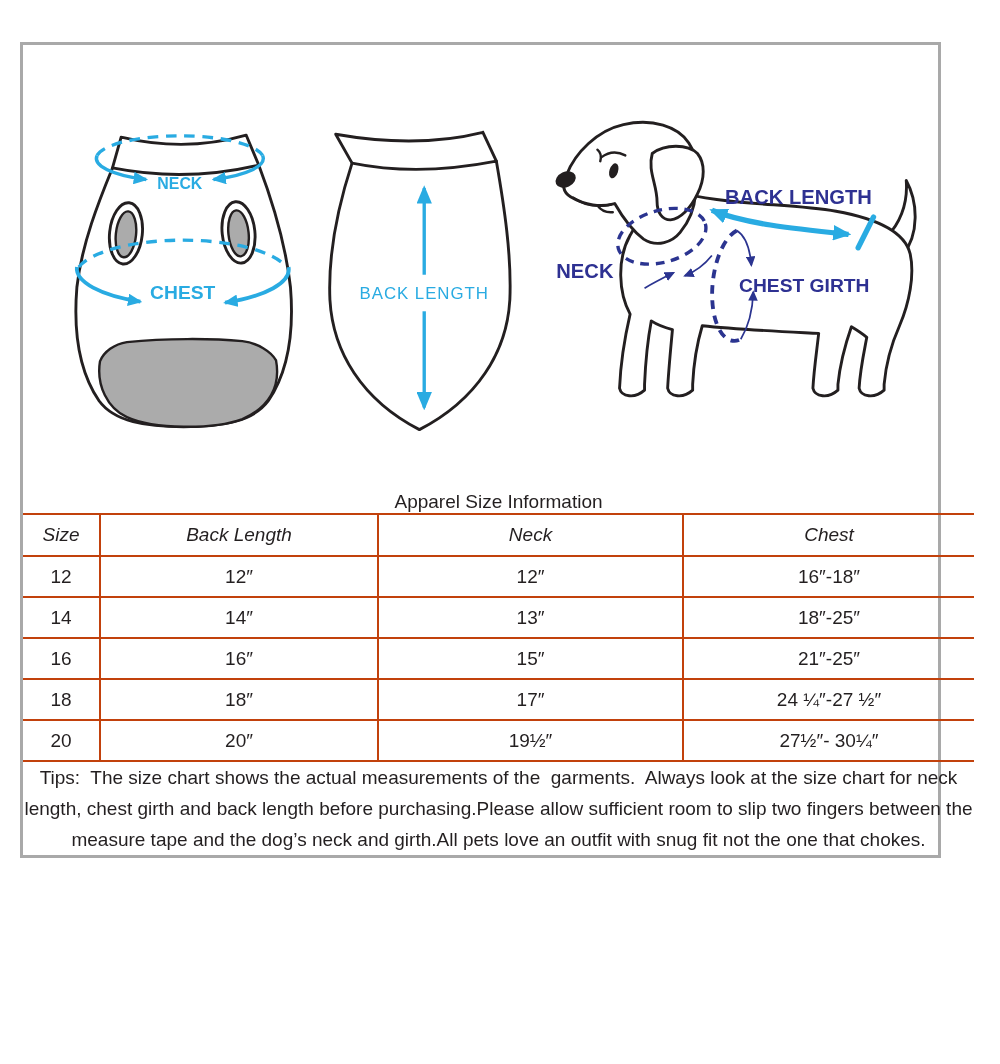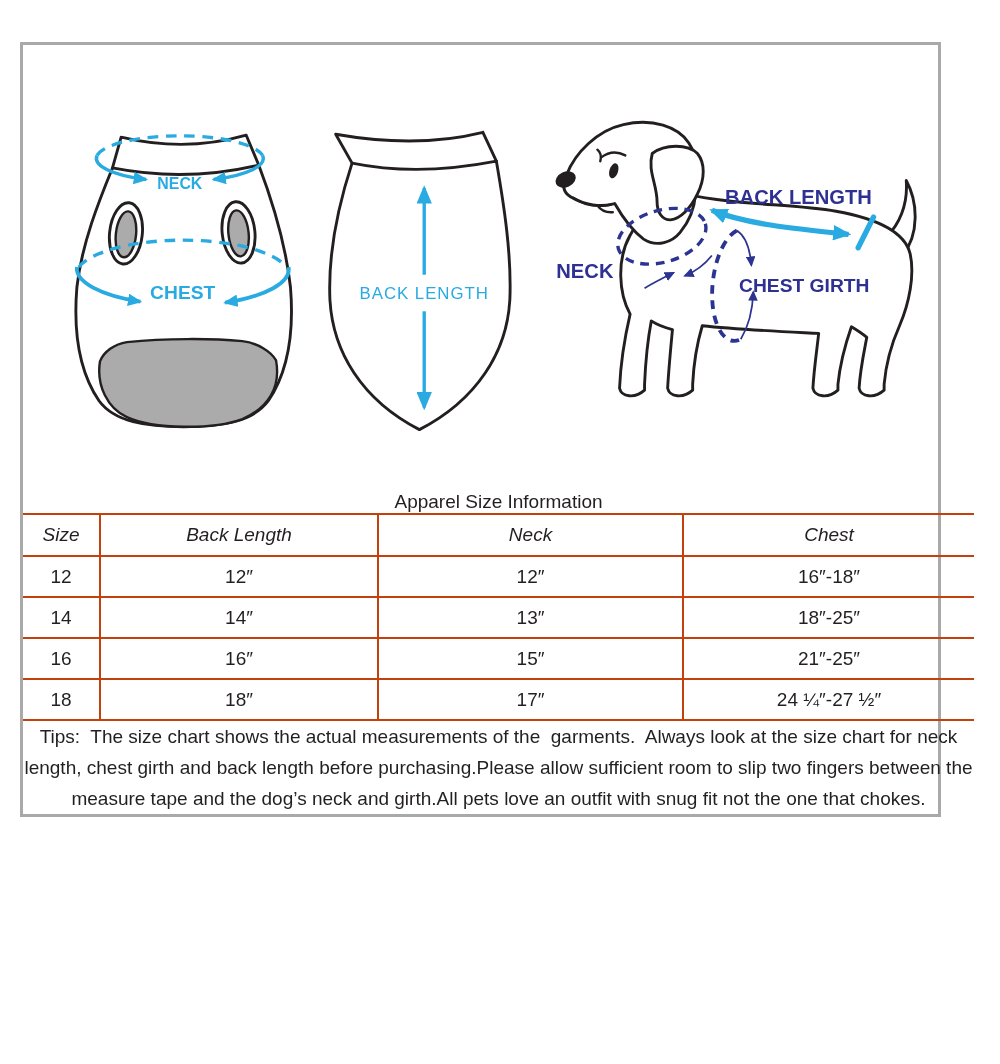--- a/index.html
+++ b/index.html
@@ -170,18 +170,24 @@
         <td>16″</td>
         <td>15″</td>
         <td>21″-25″</td>
       </tr>
       <tr class="data-row">
         <td>18</td>
         <td>18″</td>
         <td>17″</td>
         <td>24 ¼″-27 ½″</td>
       </tr>
+      <tr class="data-row">
+        <td>20</td>
+        <td>20″</td>
+        <td>19½″</td>
+        <td>27½″- 30¼″</td>
+      </tr>
       <tr>
         <td class="tips-cell" colspan="4">Tips:  The size chart shows the actual measurements of the  garments.  Always look at the size chart for neck length, chest girth and back length before purchasing.Please allow sufficient room to slip two fingers between the measure tape and the dog’s neck and girth.All pets love an outfit with snug fit not the one that chokes.</td>
       </tr>
     </tbody>
   </table>
 </div>
 
 </body></html>

